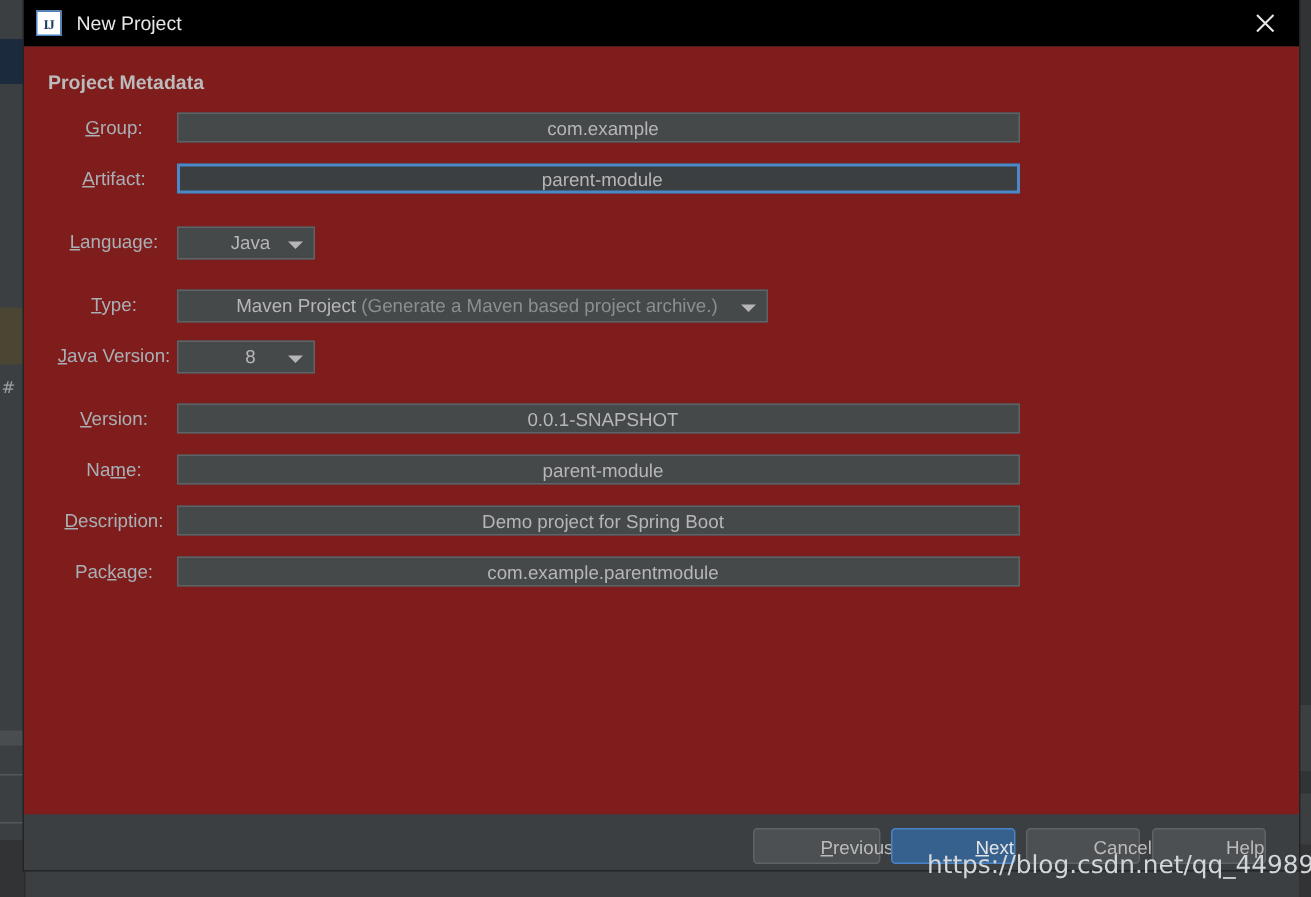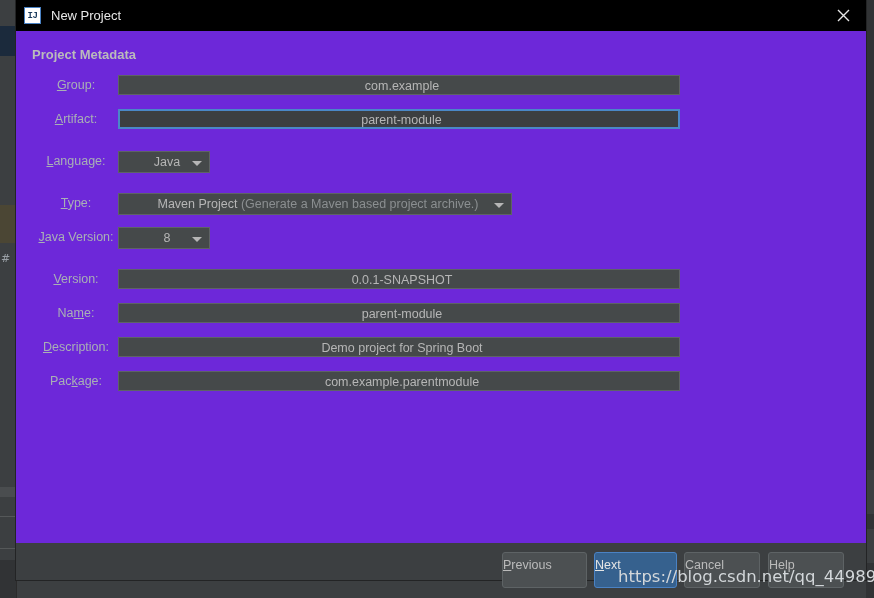--- a/index.html
+++ b/index.html
@@ -104,21 +104,21 @@
     margin-left: 8px;
     width: 17px;
     height: 17px;
     border: 1px solid #4a82c4;
     background: #ffffff;
     color: #1b3a5c;
     font-size: 9px;
     font-weight: bold;
     line-height: 17px;
     text-align: center;
-    font-family: Liberation Mono, monospace;
+    font-family: Liberation Serif, serif;
     letter-spacing: -0.5px;
     box-sizing: border-box;
   }
   .title-text {
     margin-left: 10px;
     color: #e8e8e8;
     font-size: 13px;
   }
   .title-close {
     position: absolute;
@@ -133,21 +133,21 @@
   }
   .title-close svg { display: block; }
 
   
   #content {
     position: absolute;
     left: 0;
     top: 31px;
     width: 850px;
     height: 512px;
-    background: #6d28d9;
+    background: #7f1d1d;
   }
   #section-title {
     position: absolute;
     left: 16px;
     top: 16px;
     font-size: 13px;
     font-weight: bold;
     color: #bbbbbb;
   }
 
@@ -234,30 +234,31 @@
     position: absolute;
     left: 0;
     top: 543px;
     width: 850px;
     height: 37px;
     background: #3c3f41;
   }
   .btn {
     position: absolute;
     top: 9px;
-    height: 36px;
+    height: 24px;
     background: #4c5052;
     border: 1px solid #5e6365;
     border-radius: 3px;
     box-sizing: border-box;
     color: #bbbbbb;
     font-size: 12.5px;
     line-height: 24px;
-    text-align: left;
+    text-align: right;
     cursor: pointer;
+    padding-left: 44px;
   }
   .btn u { text-decoration: underline; }
   .btn.primary {
     background: #36618e;
     border-color: #4a82c4;
     color: #e5e5e5;
   }
   #btn-previous { left: 486px; width: 85px; }
   #btn-next     { left: 578px; width: 83px; }
   #btn-cancel   { left: 668px; width: 76px; }

